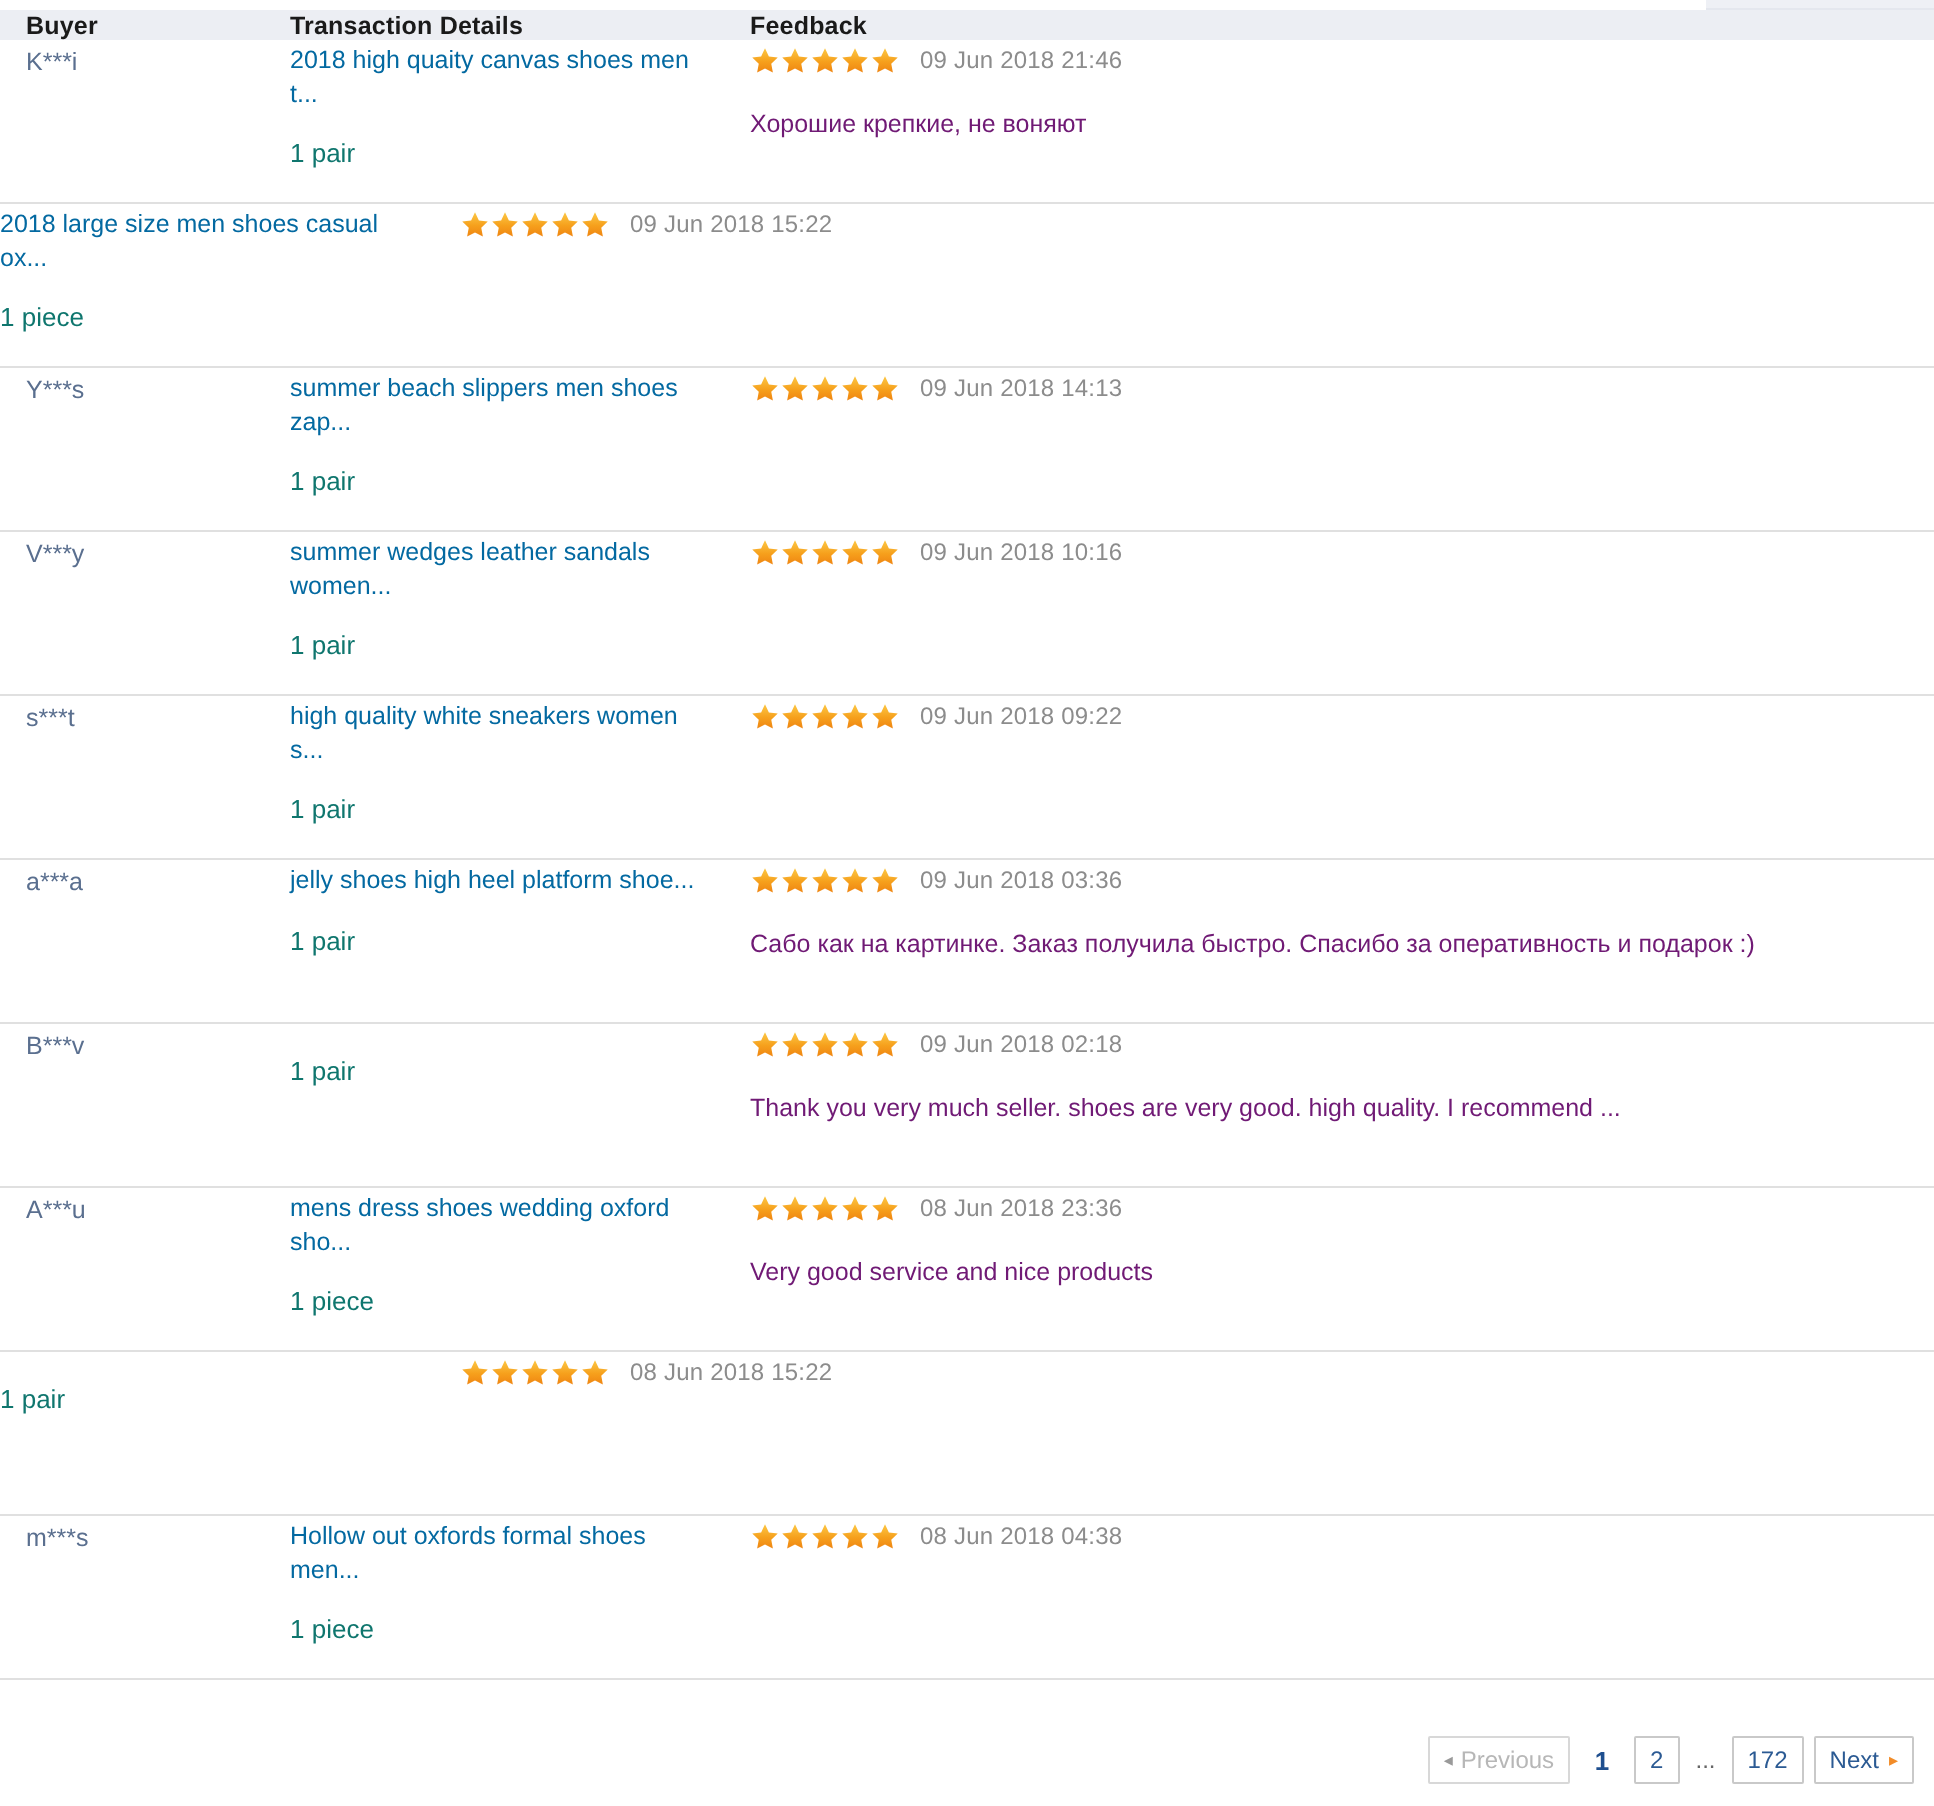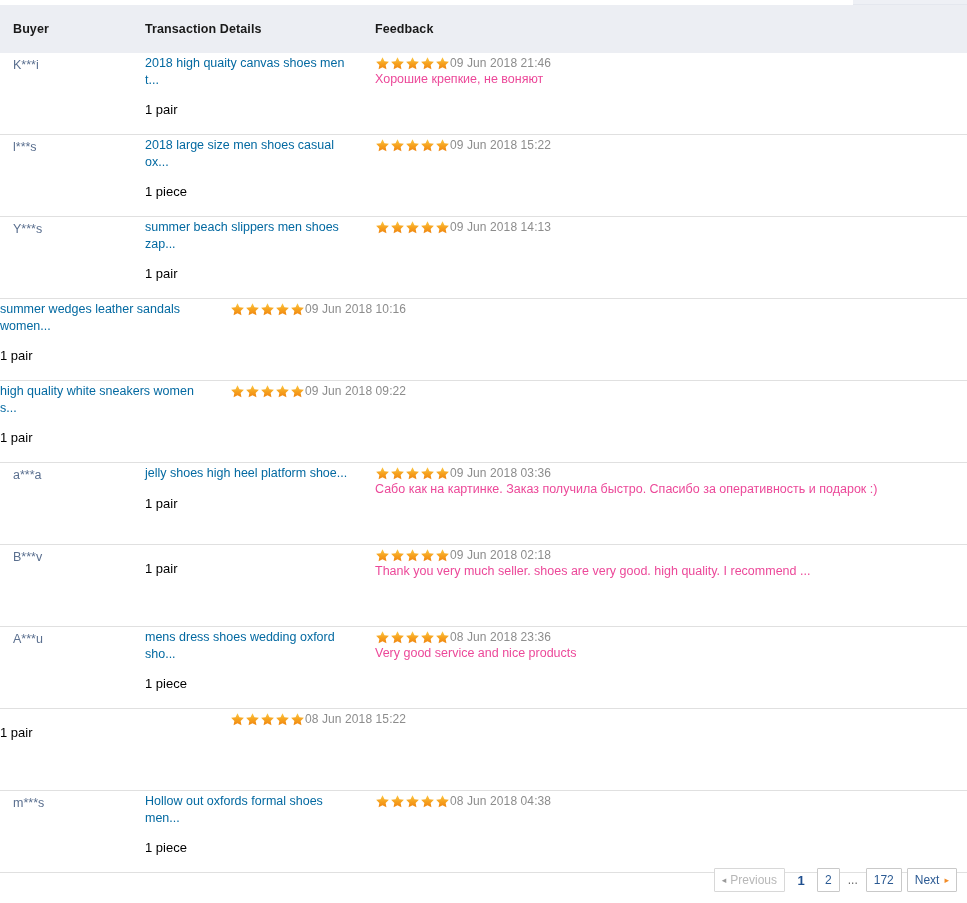--- a/index.html
+++ b/index.html
@@ -19,21 +19,21 @@
   }
 
   .feedback-table {
     position: absolute; top: 5px; left: 0;
     width: 967px;
   }
 
   
   .thead {
     display: flex;
-    height: 48px;
+    height: 15px;
     background: #eceef3;
     align-items: center;
   }
   .th {
     font-size: 12.5px;
     font-weight: bold;
     color: #1a1a1a;
     letter-spacing: .1px;
   }
   .col-buyer    { width: 145px; padding-left: 13px; }
@@ -66,40 +66,41 @@
     font-size: 12.5px;
     color: #0369a1;
     line-height: 16.5px;
     text-decoration: none;
     cursor: pointer;
     max-width: 212px;
   }
   .qty {
     margin-top: 14px;
     font-size: 13px;
-    color: #000000;
+    color: #0f766e;
     line-height: 16px;
   }
 
   .rating-line {
     display: flex;
     align-items: center;
     height: 16px;
   }
   .stars { display: flex; gap: 0px; line-height: 0; }
   .stars svg { display: block; }
   .fb-date {
+    margin-left: 10px;
     font-size: 12px;
     color: #8c8c8c;
     letter-spacing: .1px;
   }
   .fb-text {
-    margin-top: 0;
+    margin-top: 16px;
     font-size: 12.5px;
-    color: #ec4899;
+    color: #701a75;
     line-height: 17px;
   }
   .fb-text:empty { display: none; }
 
   
   .pagination {
     position: absolute;
     top: 868px;
     right: 10px;
     display: flex;
@@ -215,21 +216,20 @@
                 </defs>
                 <path fill="url(#sg5)" d="M12 1.8l3.1 6.5 7.1.95-5.2 4.95 1.3 7.05L12 17.9l-6.3 3.35 1.3-7.05L1.8 9.25l7.1-.95z"></path>
               </svg>
             </span>
             <span class="fb-date">09 Jun 2018 21:46</span>
           </div>
           <div class="fb-text">Хорошие крепкие, не воняют</div>
         </div>
       </div>
       <div class="trow">
-        <div class="cell-buyer"><span class="buyer-name">l***s</span></div>
         <div class="cell-details">
           <a class="product-link">2018 large size men shoes casual ox...</a>
           <div class="qty">1 piece</div>
         </div>
         <div class="cell-feedback">
           <div class="rating-line">
             <span class="stars">
               <svg width="15" height="15" viewBox="0 0 24 24" aria-hidden="true">
                 <defs>
                   <linearGradient id="sg6" x1="0" y1="0" x2="0" y2="1">
@@ -343,20 +343,21 @@
                   </linearGradient>
                 </defs>
                 <path fill="url(#sg15)" d="M12 1.8l3.1 6.5 7.1.95-5.2 4.95 1.3 7.05L12 17.9l-6.3 3.35 1.3-7.05L1.8 9.25l7.1-.95z"></path>
               </svg>
             </span>
             <span class="fb-date">09 Jun 2018 14:13</span>
           </div>
         </div>
       </div>
       <div class="trow">
+        <div class="cell-buyer"><span class="buyer-name">V***y</span></div>
         <div class="cell-details">
           <a class="product-link">summer wedges leather sandals women...</a>
           <div class="qty">1 pair</div>
         </div>
         <div class="cell-feedback">
           <div class="rating-line">
             <span class="stars">
               <svg width="15" height="15" viewBox="0 0 24 24" aria-hidden="true">
                 <defs>
                   <linearGradient id="sg16" x1="0" y1="0" x2="0" y2="1">
@@ -406,20 +407,21 @@
                   </linearGradient>
                 </defs>
                 <path fill="url(#sg20)" d="M12 1.8l3.1 6.5 7.1.95-5.2 4.95 1.3 7.05L12 17.9l-6.3 3.35 1.3-7.05L1.8 9.25l7.1-.95z"></path>
               </svg>
             </span>
             <span class="fb-date">09 Jun 2018 10:16</span>
           </div>
         </div>
       </div>
       <div class="trow">
+        <div class="cell-buyer"><span class="buyer-name">s***t</span></div>
         <div class="cell-details">
           <a class="product-link">high quality white sneakers women s...</a>
           <div class="qty">1 pair</div>
         </div>
         <div class="cell-feedback">
           <div class="rating-line">
             <span class="stars">
               <svg width="15" height="15" viewBox="0 0 24 24" aria-hidden="true">
                 <defs>
                   <linearGradient id="sg21" x1="0" y1="0" x2="0" y2="1">

